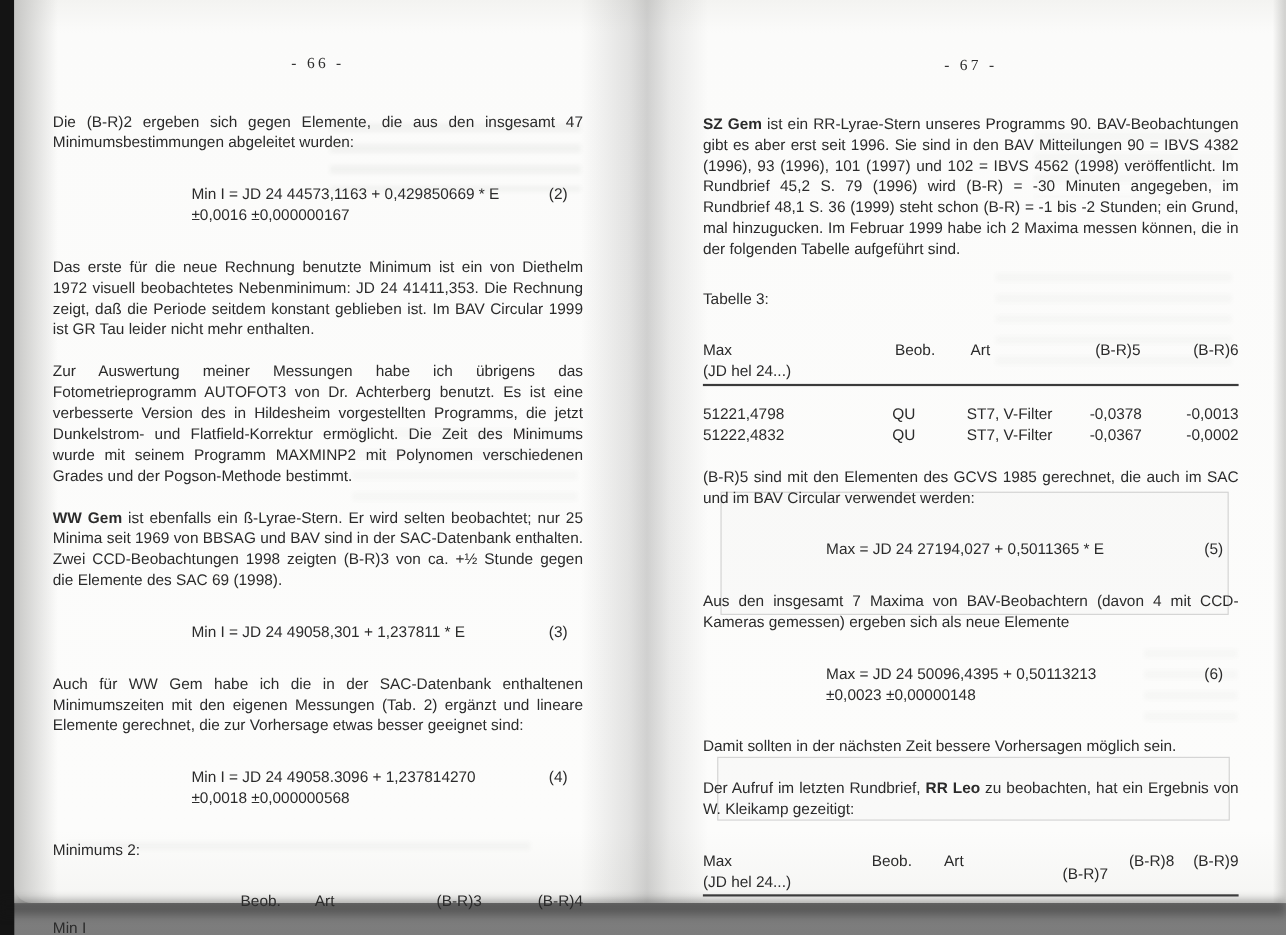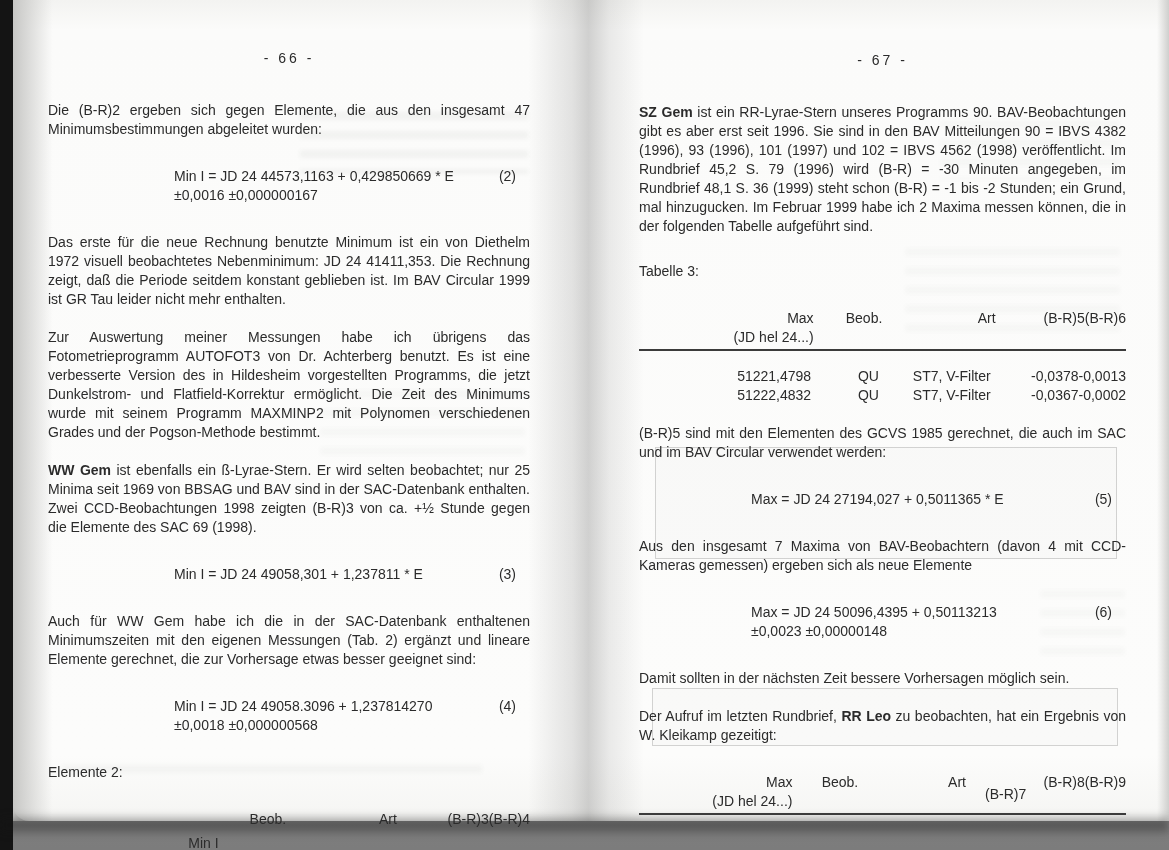--- a/index.html
+++ b/index.html
@@ -31,36 +31,36 @@
   .smudge{
     background:repeating-linear-gradient(180deg,rgba(90,100,90,.20) 0 8px,rgba(90,100,90,0) 8px 19px);
     filter:blur(2px);opacity:.30;
   }
   .smudge-light{opacity:.16;}
 
   
   .pg{position:absolute;top:0;z-index:4;text-align:justify;}
   #pgL{left:48px;top:30px;width:482px;}
   #pgR{left:639px;top:32px;width:487px;}
-  .phead{text-align:center;letter-spacing:3px;margin:0;}
+  .phead{text-align:center;letter-spacing:3px;margin:0;font-family:Liberation Serif, serif;}
   .pg p{margin:19px 0 0 0;}
   .b{font-weight:bold;margin-top:25px;}
 
   .eq{display:flex;justify-content:space-between;align-items:flex-start;
       margin:28px 0 28px 0;padding-left:126px;text-align:left;}
   .eq .err{}
   .eq-num{padding-right:14px;white-space:nowrap;}
   #pgR .eq{padding-left:112px;}
 
   .tlabel{margin-top:26px !important;}
   .tbl{margin-top:28px;text-align:left;}
   .trow{display:flex;}
   .tbl .rule{border-bottom:2px solid #3b3b3b;margin-top:2px;}
   .tbl .tbody{margin-top:16px;}
-  .cell{white-space:nowrap;text-align:right;}
+  .cell{white-space:nowrap;}
   
   .t2 .c1{width:182px;margin-top:24px;} .t2 .c2{width:72px;} .t2 .c3{width:118px;} .t2 .c4{width:98px;} .t2 .c5{flex:1;}
   
   .t3 .c1{width:188px;} .t3 .c2{width:74px;} .t3 .c3{width:122px;} .t3 .c4{width:96px;} .t3 .c5{flex:1;}
   
   .t4 .c1{width:168px;} .t4 .c2{width:72px;} .t4 .c3{width:118px;} .t4 .c4{width:66px;margin-top:12px;} .t4 .c5{width:64px;} .t4 .c6{flex:1;}
 </style>
 </head>
 <body>
 
@@ -108,21 +108,21 @@
     <p>Auch für WW Gem habe ich die in der SAC-Datenbank enthaltenen Minimumszeiten mit den eigenen Messungen (Tab. 2) ergänzt und lineare Elemente gerechnet, die zur Vorhersage etwas besser geeignet sind:</p>
 
     <div class="eq">
       <div>
         <div>Min I = JD 24 49058.3096 + 1,237814270</div>
         <div class="err">±0,0018 ±0,000000568</div>
       </div>
       <div class="eq-num">(4)</div>
     </div>
 
-    <p class="tlabel">Elemente 2:</p>
+    <p class="tlabel">Minimums 2:</p>
 
     <div class="tbl t2">
       <div class="trow">
         <div class="cell c1">
           <div>Min I</div>
           <div>(JD hel 24...)</div>
         </div>
         <div class="cell c2">Beob.</div>
         <div class="cell c3">Art</div>
         <div class="cell c4">(B-R)3</div>

